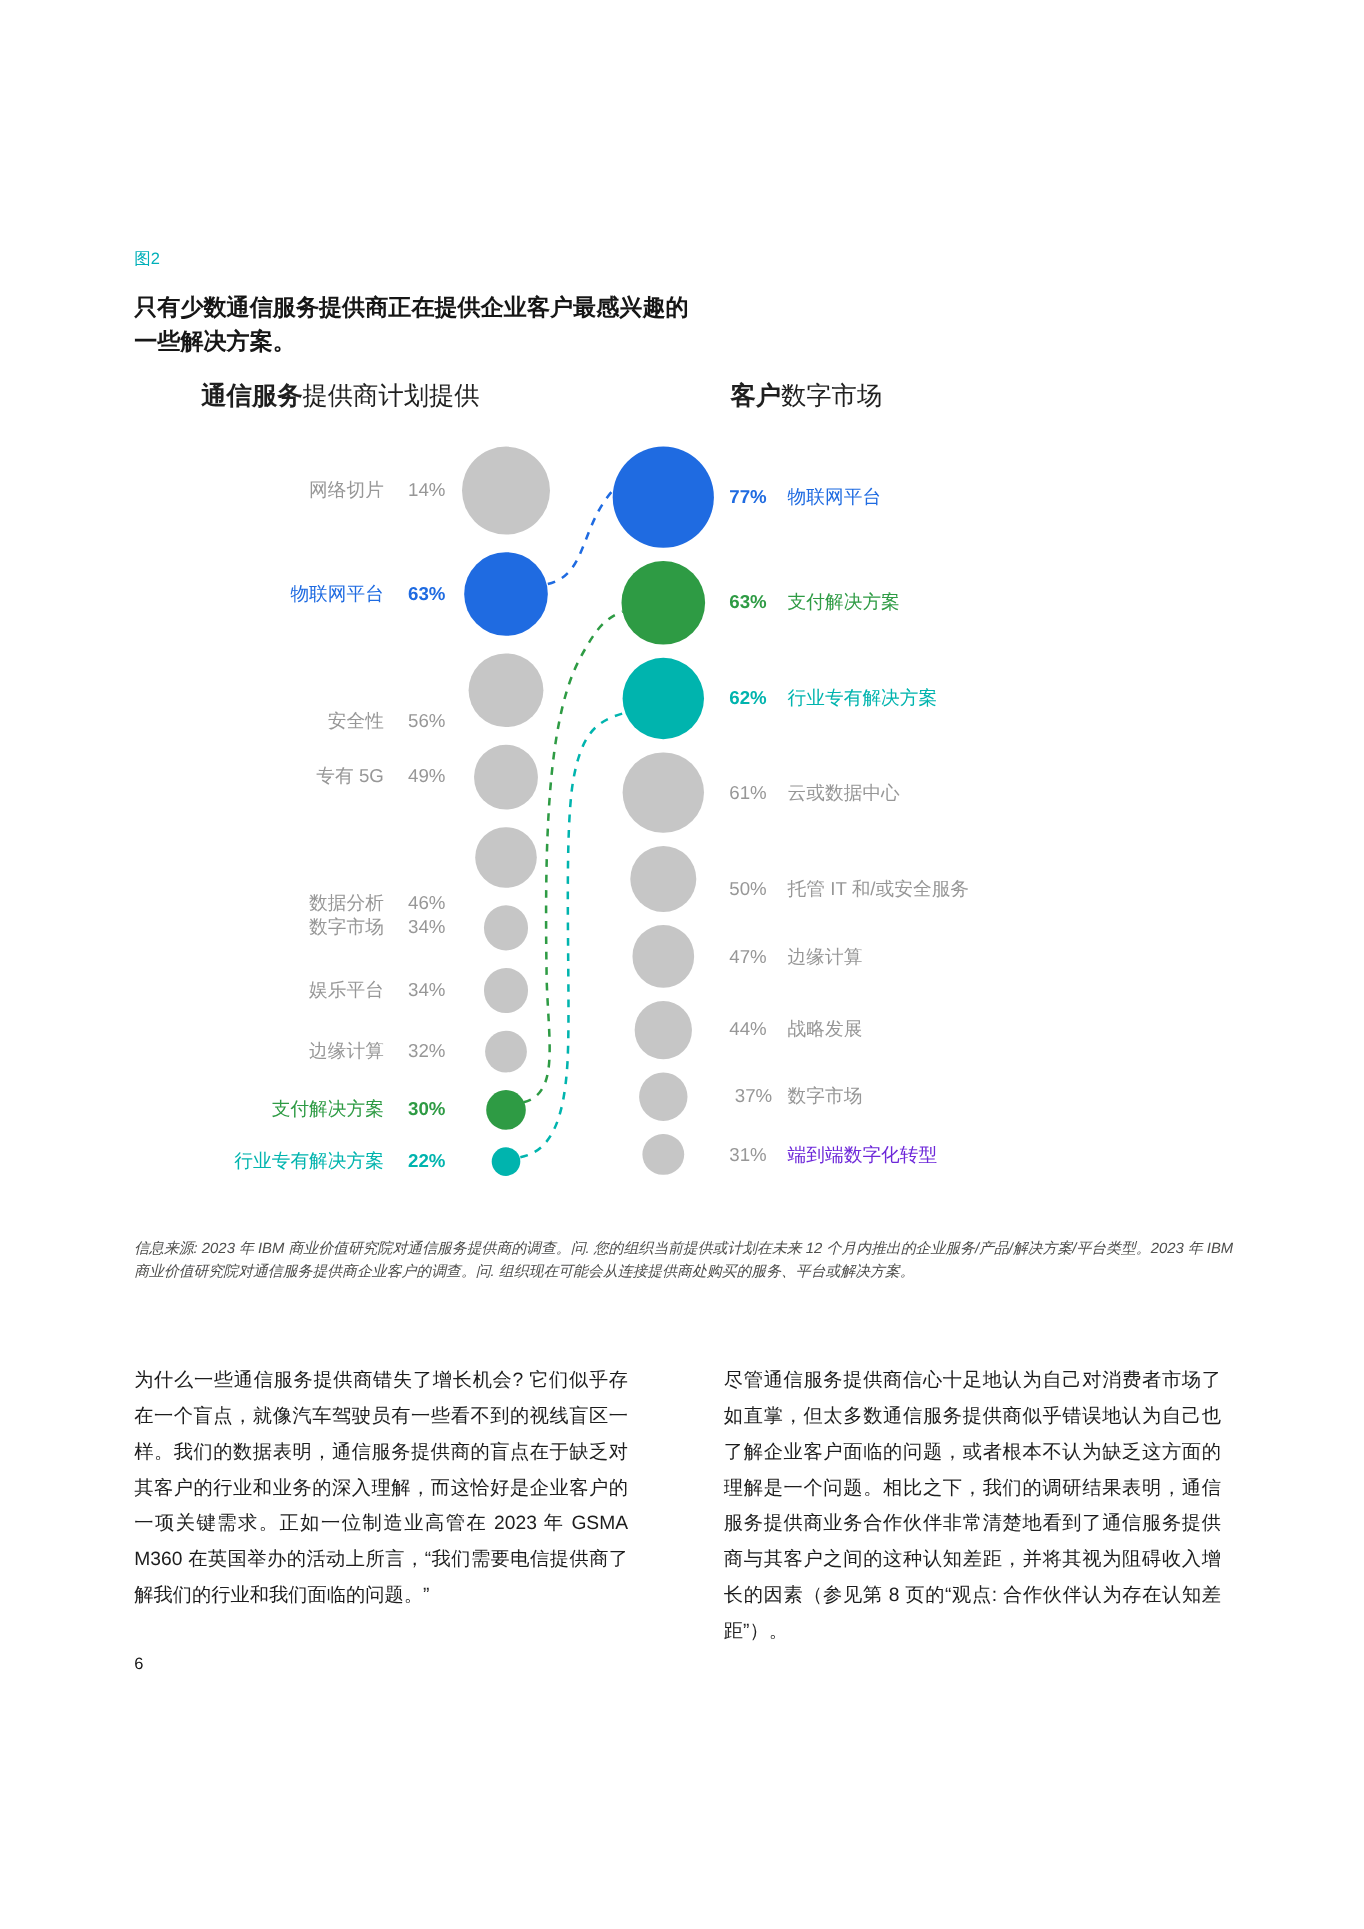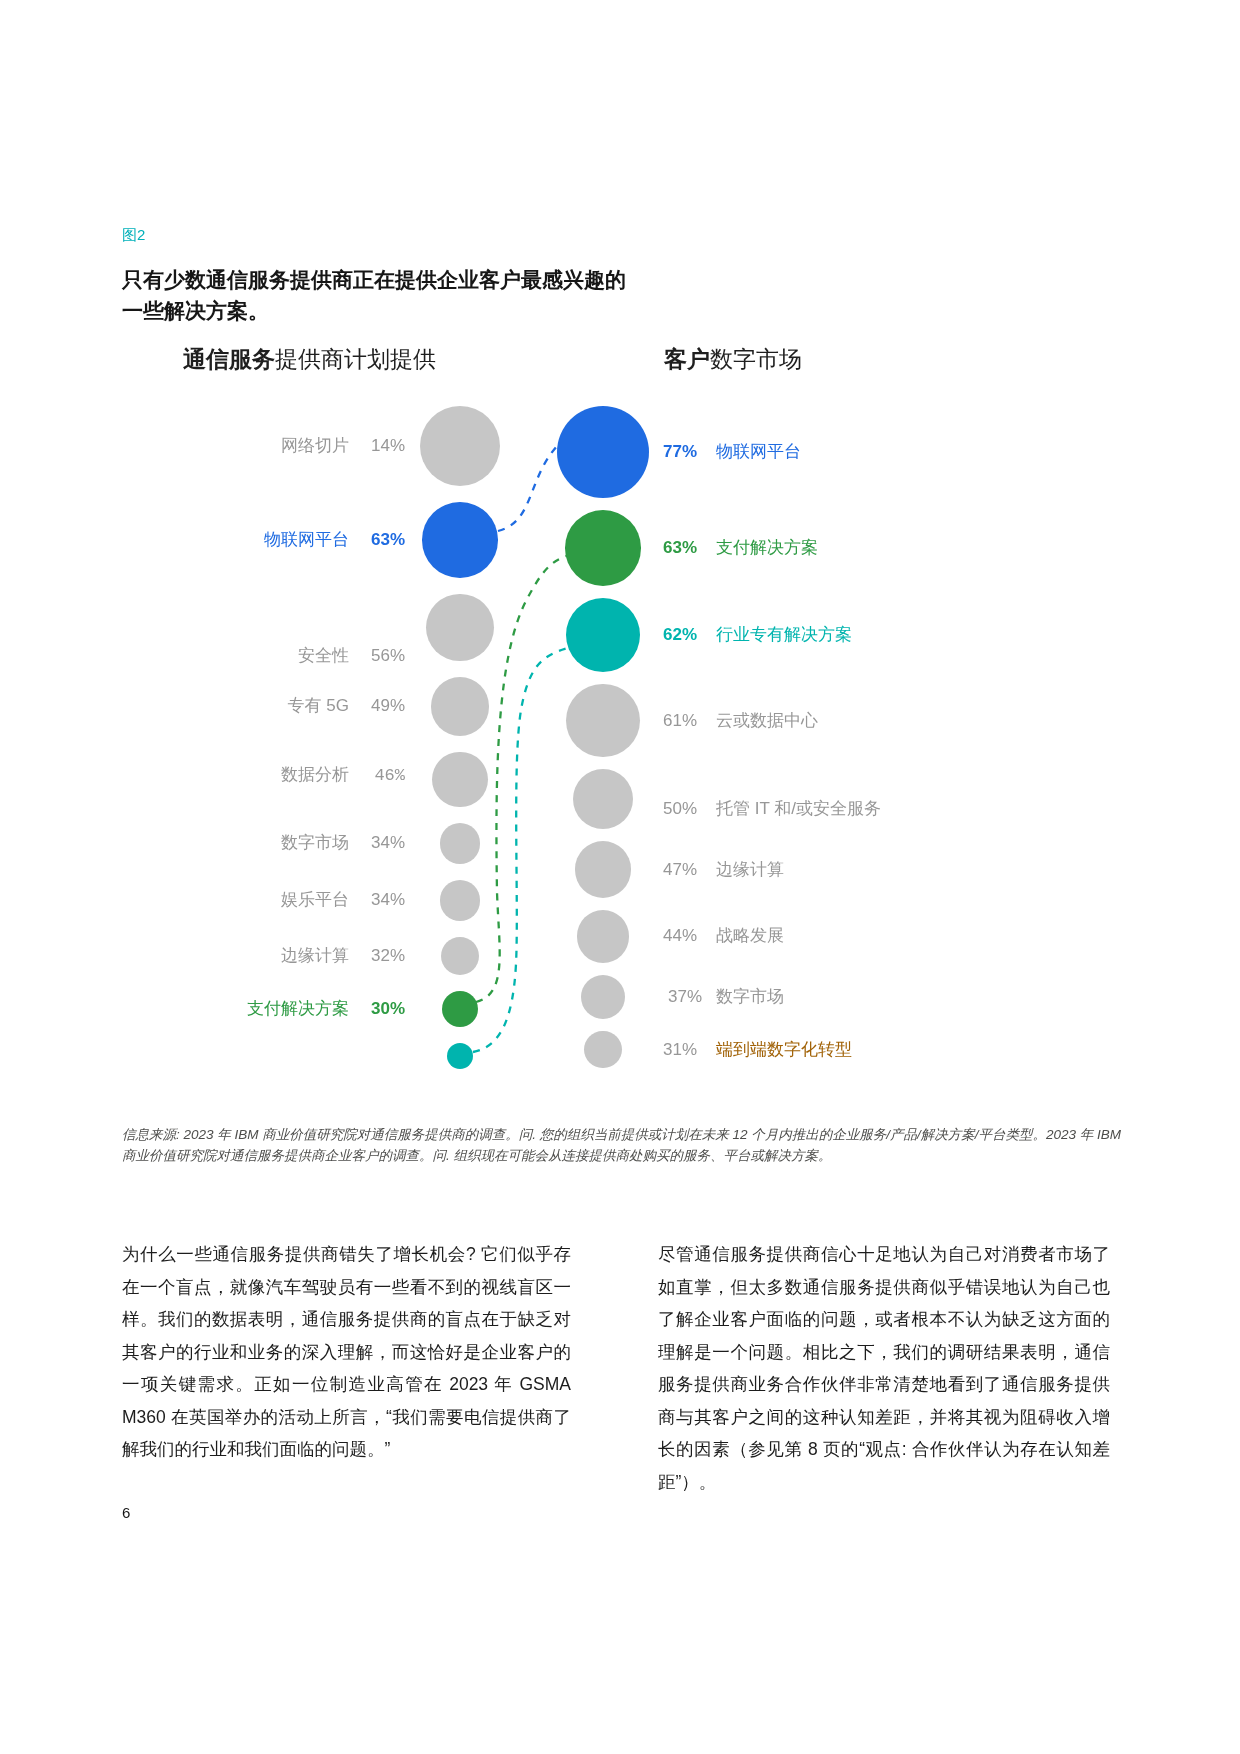--- a/index.html
+++ b/index.html
@@ -55,48 +55,49 @@
     <div id="chart-layer" style="position:absolute;left:0;top:0;width:1240px;height:1754px;">
         <div class="bubble" style="left: 419.8px; top: 405.8px; width: 80.4px; height: 80.4px; background: rgb(198, 198, 198);"></div>
         <div class="rowtext left" style="top: 433px;"><span style="color: rgb(151, 151, 151);">网络切片</span><span class="pct" style="color: rgb(151, 151, 151);">14%</span></div>
         <div class="bubble" style="left: 422.2px; top: 502.2px; width: 75.6px; height: 75.6px; background: rgb(31, 107, 225);"></div>
         <div class="rowtext left" style="top: 527px;"><span style="color: rgb(31, 107, 225);">物联网平台</span><span class="pct" style="color: rgb(31, 107, 225); font-weight: 700;">63%</span></div>
         <div class="bubble" style="left: 426.4px; top: 593.8px; width: 67.2px; height: 67.2px; background: rgb(198, 198, 198);"></div>
         <div class="rowtext left" style="top: 643px;"><span style="color: rgb(151, 151, 151);">安全性</span><span class="pct" style="color: rgb(151, 151, 151);">56%</span></div>
         <div class="bubble" style="left: 430.6px; top: 677px; width: 58.8px; height: 58.8px; background: rgb(198, 198, 198);"></div>
         <div class="rowtext left" style="top: 693.4px;"><span style="color: rgb(151, 151, 151);">专有 5G</span><span class="pct" style="color: rgb(151, 151, 151);">49%</span></div>
         <div class="bubble" style="left: 432.4px; top: 751.8px; width: 55.2px; height: 55.2px; background: rgb(198, 198, 198);"></div>
-        <div class="rowtext left" style="top: 763px; font-family: Liberation Mono, monospace;"><span style="color: rgb(151, 151, 151);">数据分析</span><span class="pct" style="color: rgb(151, 151, 151);">46%</span></div>
+        <div class="rowtext left" style="top: 808px;"><span style="color: rgb(151, 151, 151);">数据分析</span><span class="pct" style="color: rgb(151, 151, 151);">46%</span></div>
         <div class="bubble" style="left: 439.6px; top: 823px; width: 40.8px; height: 40.8px; background: rgb(198, 198, 198);"></div>
         <div class="rowtext left" style="top: 830.4px;"><span style="color: rgb(151, 151, 151);">数字市场</span><span class="pct" style="color: rgb(151, 151, 151);">34%</span></div>
         <div class="bubble" style="left: 439.6px; top: 879.8px; width: 40.8px; height: 40.8px; background: rgb(198, 198, 198);"></div>
         <div class="rowtext left" style="top: 887.2px;"><span style="color: rgb(151, 151, 151);">娱乐平台</span><span class="pct" style="color: rgb(151, 151, 151);">34%</span></div>
         <div class="bubble" style="left: 440.8px; top: 936.6px; width: 38.4px; height: 38.4px; background: rgb(198, 198, 198);"></div>
         <div class="rowtext left" style="top: 942.8px;"><span style="color: rgb(151, 151, 151);">边缘计算</span><span class="pct" style="color: rgb(151, 151, 151);">32%</span></div>
         <div class="bubble" style="left: 442px; top: 991px; width: 36px; height: 36px; background: rgb(46, 155, 68);"></div>
         <div class="rowtext left" style="top: 996px;"><span style="color: rgb(46, 155, 68);">支付解决方案</span><span class="pct" style="color: rgb(46, 155, 68); font-weight: 700;">30%</span></div>
         <div class="bubble" style="left: 446.8px; top: 1043px; width: 26.4px; height: 26.4px; background: rgb(0, 180, 174);"></div>
+        <div class="rowtext left" style="top: 1043.2px;"><span style="color: rgb(0, 180, 174);">行业专有解决方案</span><span class="pct" style="color: rgb(0, 180, 174); font-weight: 700;">22%</span></div>
         <div class="bubble" style="left: 556.8px; top: 405.8px; width: 92.4px; height: 92.4px; background: rgb(31, 107, 225);"></div>
         <div class="rowtext right" style="top: 439px;"><span class="pct" style="color: rgb(31, 107, 225); font-weight: 700;">77%</span><span style="color: rgb(31, 107, 225);">物联网平台</span></div>
         <div class="bubble" style="left: 565.2px; top: 510.2px; width: 75.6px; height: 75.6px; background: rgb(46, 155, 68);"></div>
         <div class="rowtext right" style="top: 535px;"><span class="pct" style="color: rgb(46, 155, 68); font-weight: 700;">63%</span><span style="color: rgb(46, 155, 68);">支付解决方案</span></div>
         <div class="bubble" style="left: 565.8px; top: 597.8px; width: 74.4px; height: 74.4px; background: rgb(0, 180, 174);"></div>
         <div class="rowtext right" style="top: 622px;"><span class="pct" style="color: rgb(0, 180, 174); font-weight: 700;">62%</span><span style="color: rgb(0, 180, 174);">行业专有解决方案</span></div>
         <div class="bubble" style="left: 566.4px; top: 684.2px; width: 73.2px; height: 73.2px; background: rgb(198, 198, 198);"></div>
         <div class="rowtext right" style="top: 707.8px;"><span class="pct" style="color: rgb(151, 151, 151);">61%</span><span style="color: rgb(151, 151, 151);">云或数据中心</span></div>
         <div class="bubble" style="left: 573px; top: 769.4px; width: 60px; height: 60px; background: rgb(198, 198, 198);"></div>
         <div class="rowtext right" style="top: 796px;"><span class="pct" style="color: rgb(151, 151, 151);">50%</span><span style="color: rgb(151, 151, 151);">托管 IT 和/或安全服务</span></div>
         <div class="bubble" style="left: 574.8px; top: 841.4px; width: 56.4px; height: 56.4px; background: rgb(198, 198, 198);"></div>
         <div class="rowtext right" style="top: 856.6px;"><span class="pct" style="color: rgb(151, 151, 151);">47%</span><span style="color: rgb(151, 151, 151);">边缘计算</span></div>
         <div class="bubble" style="left: 576.6px; top: 909.8px; width: 52.8px; height: 52.8px; background: rgb(198, 198, 198);"></div>
         <div class="rowtext right" style="top: 923.2px;"><span class="pct" style="color: rgb(151, 151, 151);">44%</span><span style="color: rgb(151, 151, 151);">战略发展</span></div>
         <div class="bubble" style="left: 580.8px; top: 974.6px; width: 44.4px; height: 44.4px; background: rgb(198, 198, 198);"></div>
         <div class="rowtext right" style="top: 983.8px;"><span class="pct" style="color: rgb(151, 151, 151); text-align: center;">37%</span><span style="color: rgb(151, 151, 151);">数字市场</span></div>
         <div class="bubble" style="left: 584.4px; top: 1031px; width: 37.2px; height: 37.2px; background: rgb(198, 198, 198);"></div>
-        <div class="rowtext right" style="top: 1036.6px;"><span class="pct" style="color: rgb(151, 151, 151);">31%</span><span style="color: #a16207;">端到端数字化转型</span></div>
+        <div class="rowtext right" style="top: 1036.6px;"><span class="pct" style="color: rgb(151, 151, 151);">31%</span><span style="color: #6d28d9;">端到端数字化转型</span></div>
       </div>
 
     <svg id="connectors" width="1240" height="1754" viewBox="0 0 1240 1754">
       <path d="M498,531 C534,522 527,480 557,446" style="stroke: rgb(31, 107, 225);"></path>
       <path d="M476,1002 C508,994 499,950 497,892 C495,770 497,655 527,599 C543,569 551,562 566,556" style="stroke: rgb(46, 155, 68);"></path>
       <path d="M473,1052 C500,1047 513,1020 516,964 C519,902 512,764 521,710 C529,664 544,655 568,648" style="stroke: rgb(0, 180, 174);"></path>
     </svg>
   </div>
 
   <div class="source-note">信息来源: 2023 年 IBM 商业价值研究院对通信服务提供商的调查。问. 您的组织当前提供或计划在未来 12 个月内推出的企业服务/产品/解决方案/平台类型。2023 年 IBM 商业价值研究院对通信服务提供商企业客户的调查。问. 组织现在可能会从连接提供商处购买的服务、平台或解决方案。</div>

